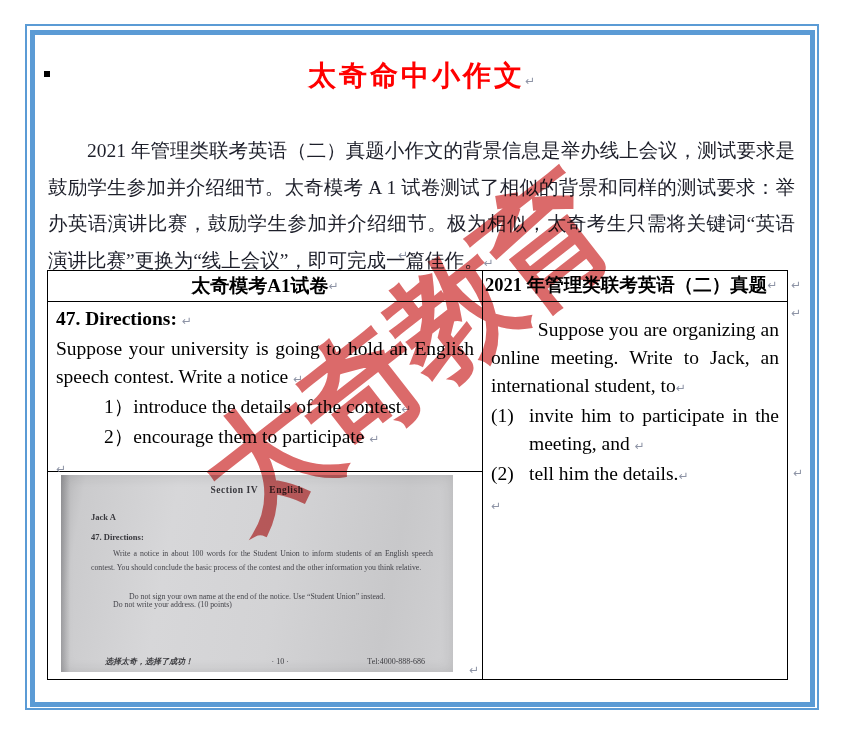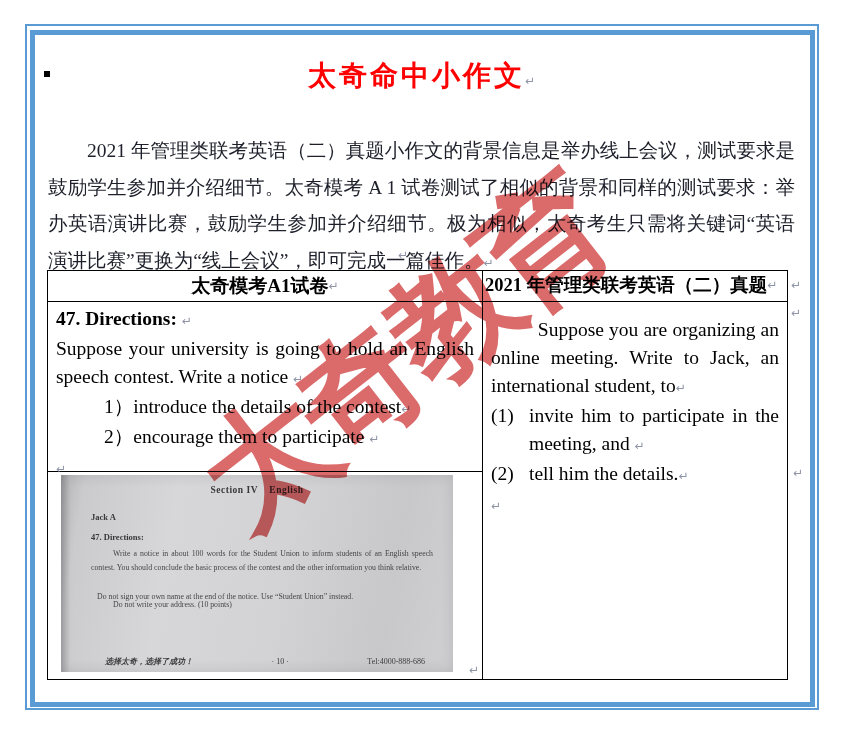--- a/index.html
+++ b/index.html
@@ -55,21 +55,21 @@
     box-shadow:inset 0 0 14px rgba(0,0,0,0.12); color:#44444a;
     font-size:8px; line-height:13px; }
   .scan:before { content:""; position:absolute; left:0; top:0; width:9px; height:100%;
     background:linear-gradient(90deg, rgba(90,90,95,0.35), rgba(90,90,95,0)); }
   .scan-sec { position:absolute; top:9px; left:0; width:100%; text-align:center;
     font-weight:700; font-size:9.5px; color:#38383d; letter-spacing:.5px; white-space:pre; }
   .scan-part { position:absolute; top:36px; left:30px; font-weight:700; font-size:8.5px; color:#38383d; }
   .scan-dir { position:absolute; top:56px; left:30px; font-weight:700; font-size:8.5px; color:#38383d; }
   .scan-body { position:absolute; top:72px; left:30px; width:342px; text-align:justify;
     text-indent:22px; font-size:7.8px; line-height:13.5px; }
-  .scan-note1 { position:absolute; top:115px; left:36px; font-size:7.8px; }
+  .scan-note1 { position:absolute; top:115px; left:68px; font-size:7.8px; }
   .scan-note2 { position:absolute; top:123px; left:52px; font-size:7.8px;font-family:Liberation Serif, serif; }
   .scan-footer { position:absolute; top:180px; left:0; width:100%; display:flex;
     align-items:center; padding:0 28px 0 44px; font-size:8px; color:#3c3c40; }
   .scan-footer .f-left { font-style:italic; font-weight:700; }
   .scan-footer .f-center { flex:1; text-align:center; }
   
   .watermark { position:absolute; left:155px; top:280px; width:500px; height:150px;
     display:flex; align-items:center; justify-content:center;
     transform:rotate(-38deg); transform-origin:center;
     font-family:"Liberation Sans", sans-serif; font-weight:700; font-size:125px;

